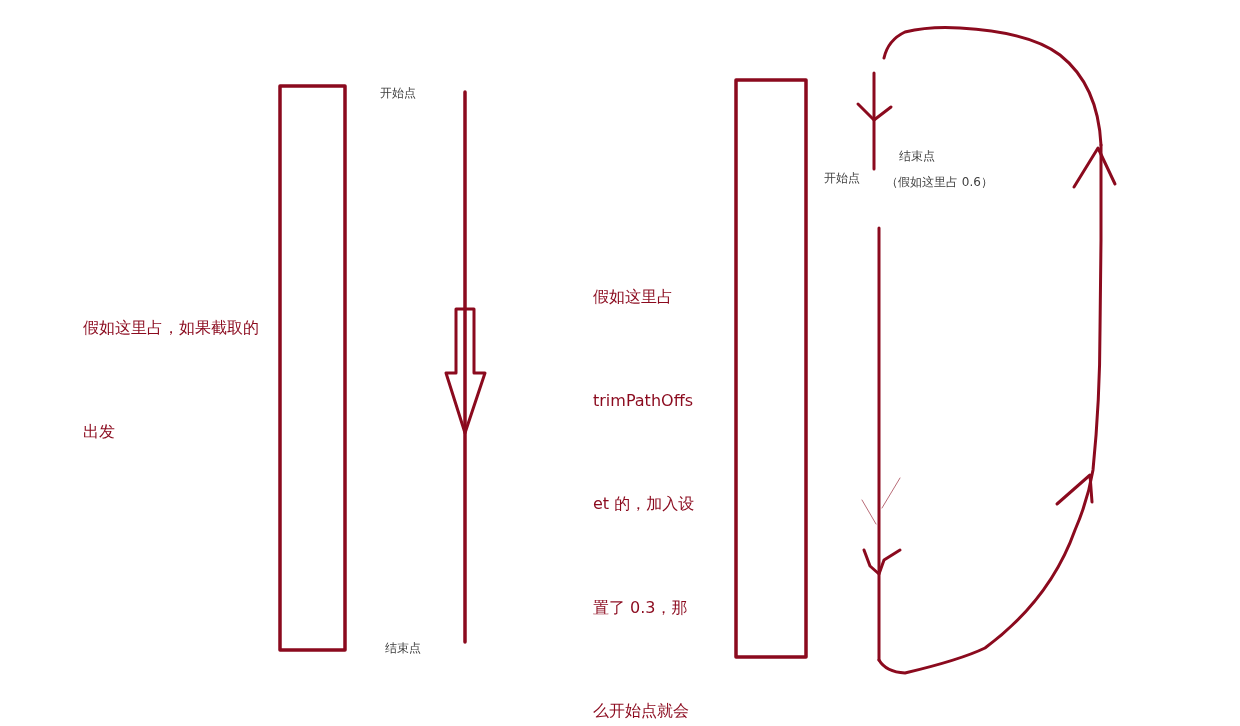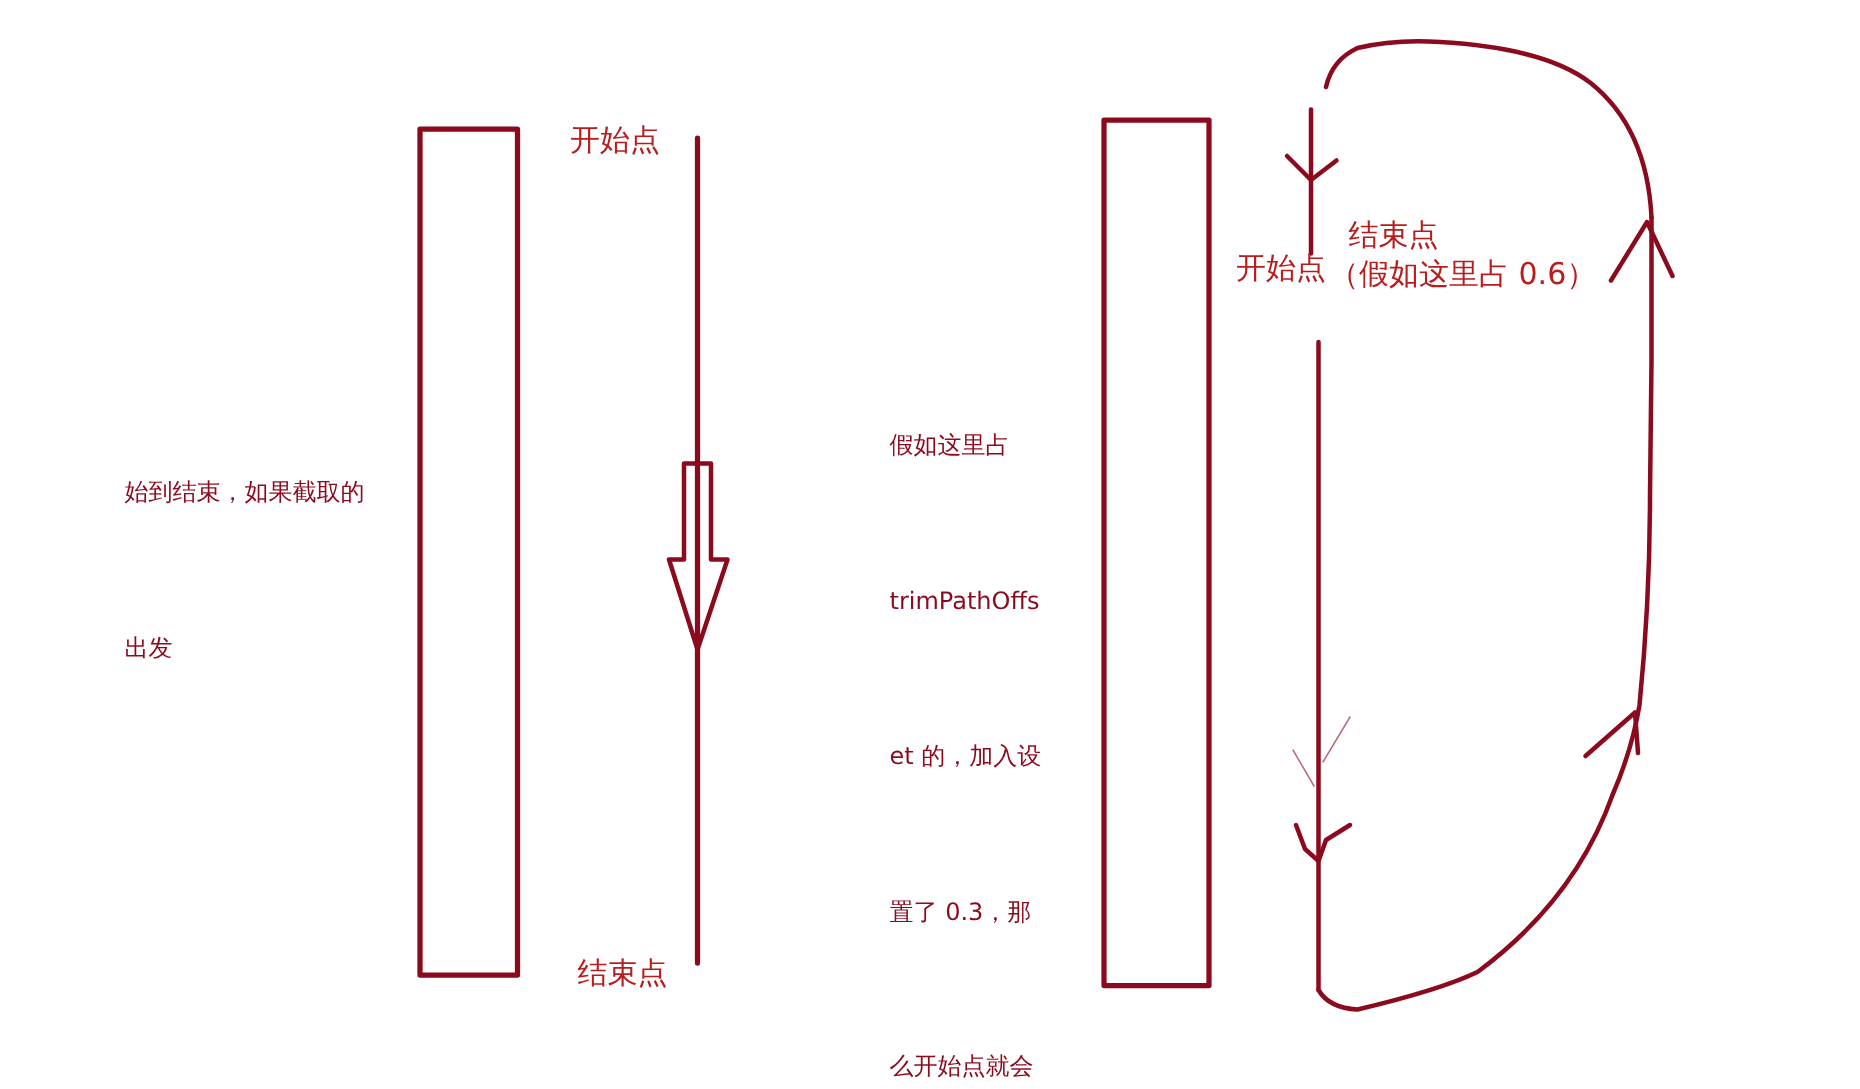--- a/index.html
+++ b/index.html
@@ -1,19 +1,19 @@
 <!DOCTYPE html>
 <html><head>
   <meta charset="utf-8">
   <style>
     html, body { margin: 0; padding: 0; background: #ffffff; }
     body { width: 1240px; height: 726px; position: relative; overflow: hidden;
            font-family: "DejaVu Sans", "Liberation Sans", sans-serif; }
     svg.canvas { position: absolute; left: 0; top: 0; }
-    .label { position: absolute; color: #b91c1c; font-size: 20px; line-height: 20px; white-space: nowrap; }
+    .label { position: absolute; color: #404040; font-size: 12px; line-height: 20px; white-space: nowrap; }
     .para { position: absolute; color: #8b0a1e; font-size: 16px; line-height: 34.5px; white-space: pre; }
   </style>
 </head>
 <body>
 
 <svg class="canvas" width="1240" height="726" viewBox="0 0 1240 726">
   <g fill="none" stroke="#8b0a1e" stroke-linecap="round" stroke-linejoin="round">
 
     <rect x="280" y="86" width="65" height="564" stroke-width="3.5"></rect>
 
@@ -36,21 +36,21 @@
 
     <path d="M1057,504 L1090,475 L1092,502" stroke-width="3"></path>
 
     <path d="M1074,187 L1098,148 L1115,184" stroke-width="3"></path>
 
     <path d="M1101,145 Q1098,85 1060,55 Q1030,32 960,28 Q930,26 905,32 Q888,40 884,58" stroke-width="3"></path>
   </g>
 </svg>
 
 <div class="para" style="left:83px; top:242px;">
-  <div>始到结束，如果截取的</div>
+  <div>假如这里占，如果截取的</div>
   <div>出发</div>
 </div>
 
 <div class="label" style="left:380px; top:83px;">开始点</div>
 <div class="label" style="left:385px; top:638px;">结束点</div>
 
 <div class="para" style="left:593px; top:211px;">
   <div>假如这里占</div>
   <div>trimPathOffs</div>
   <div>et 的，加入设</div>

